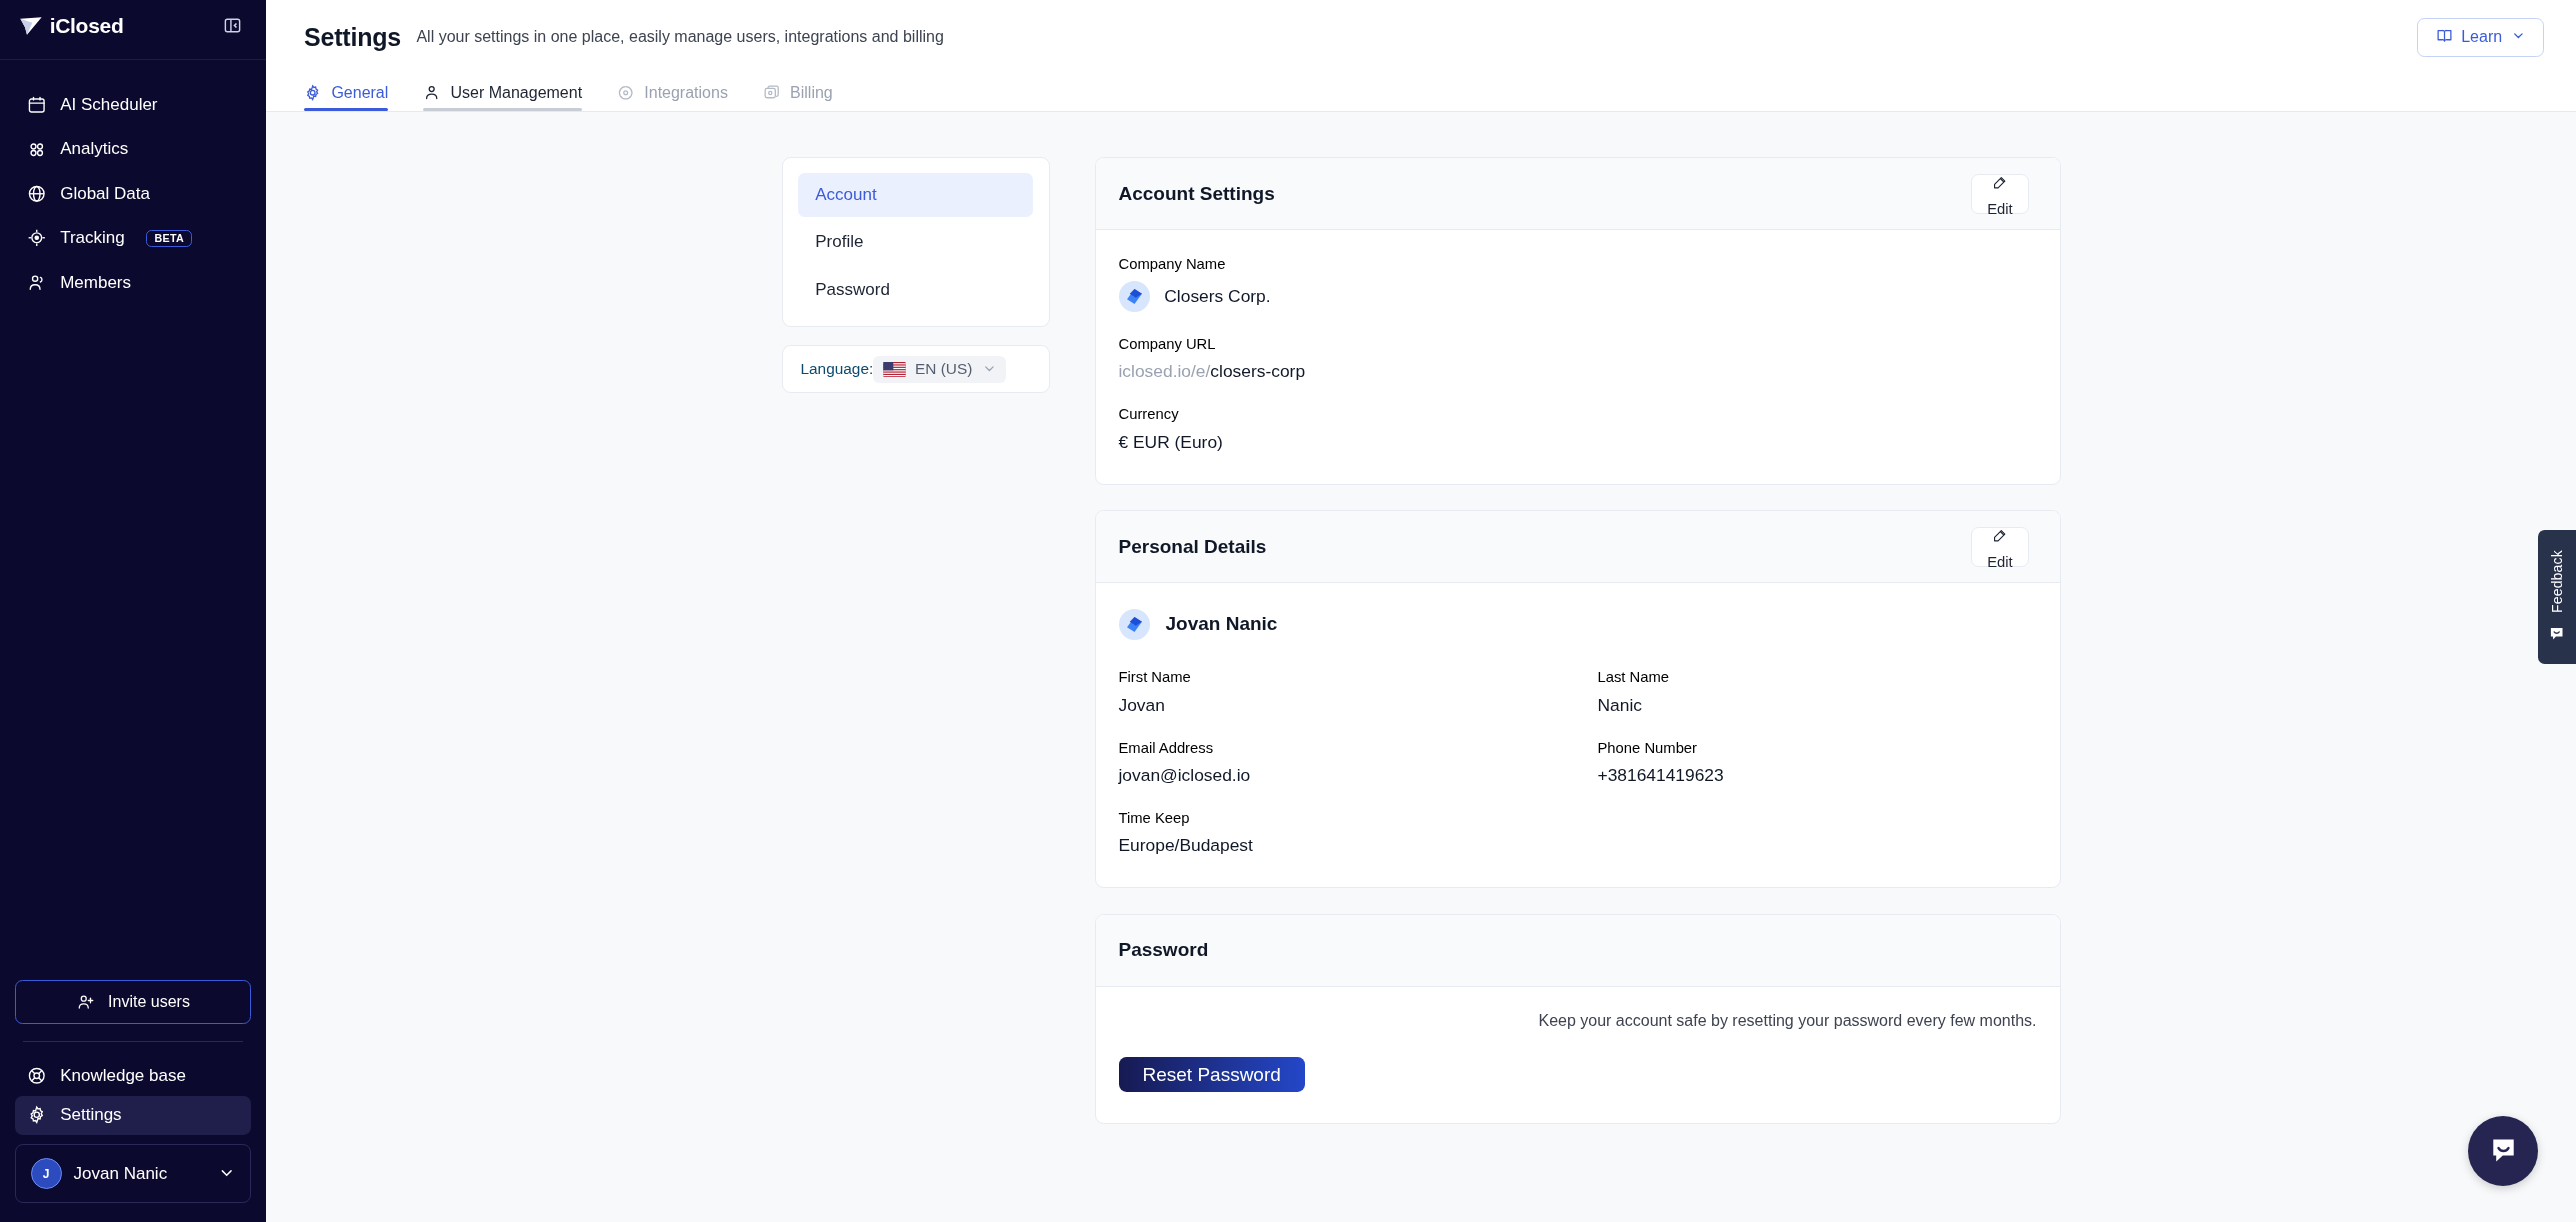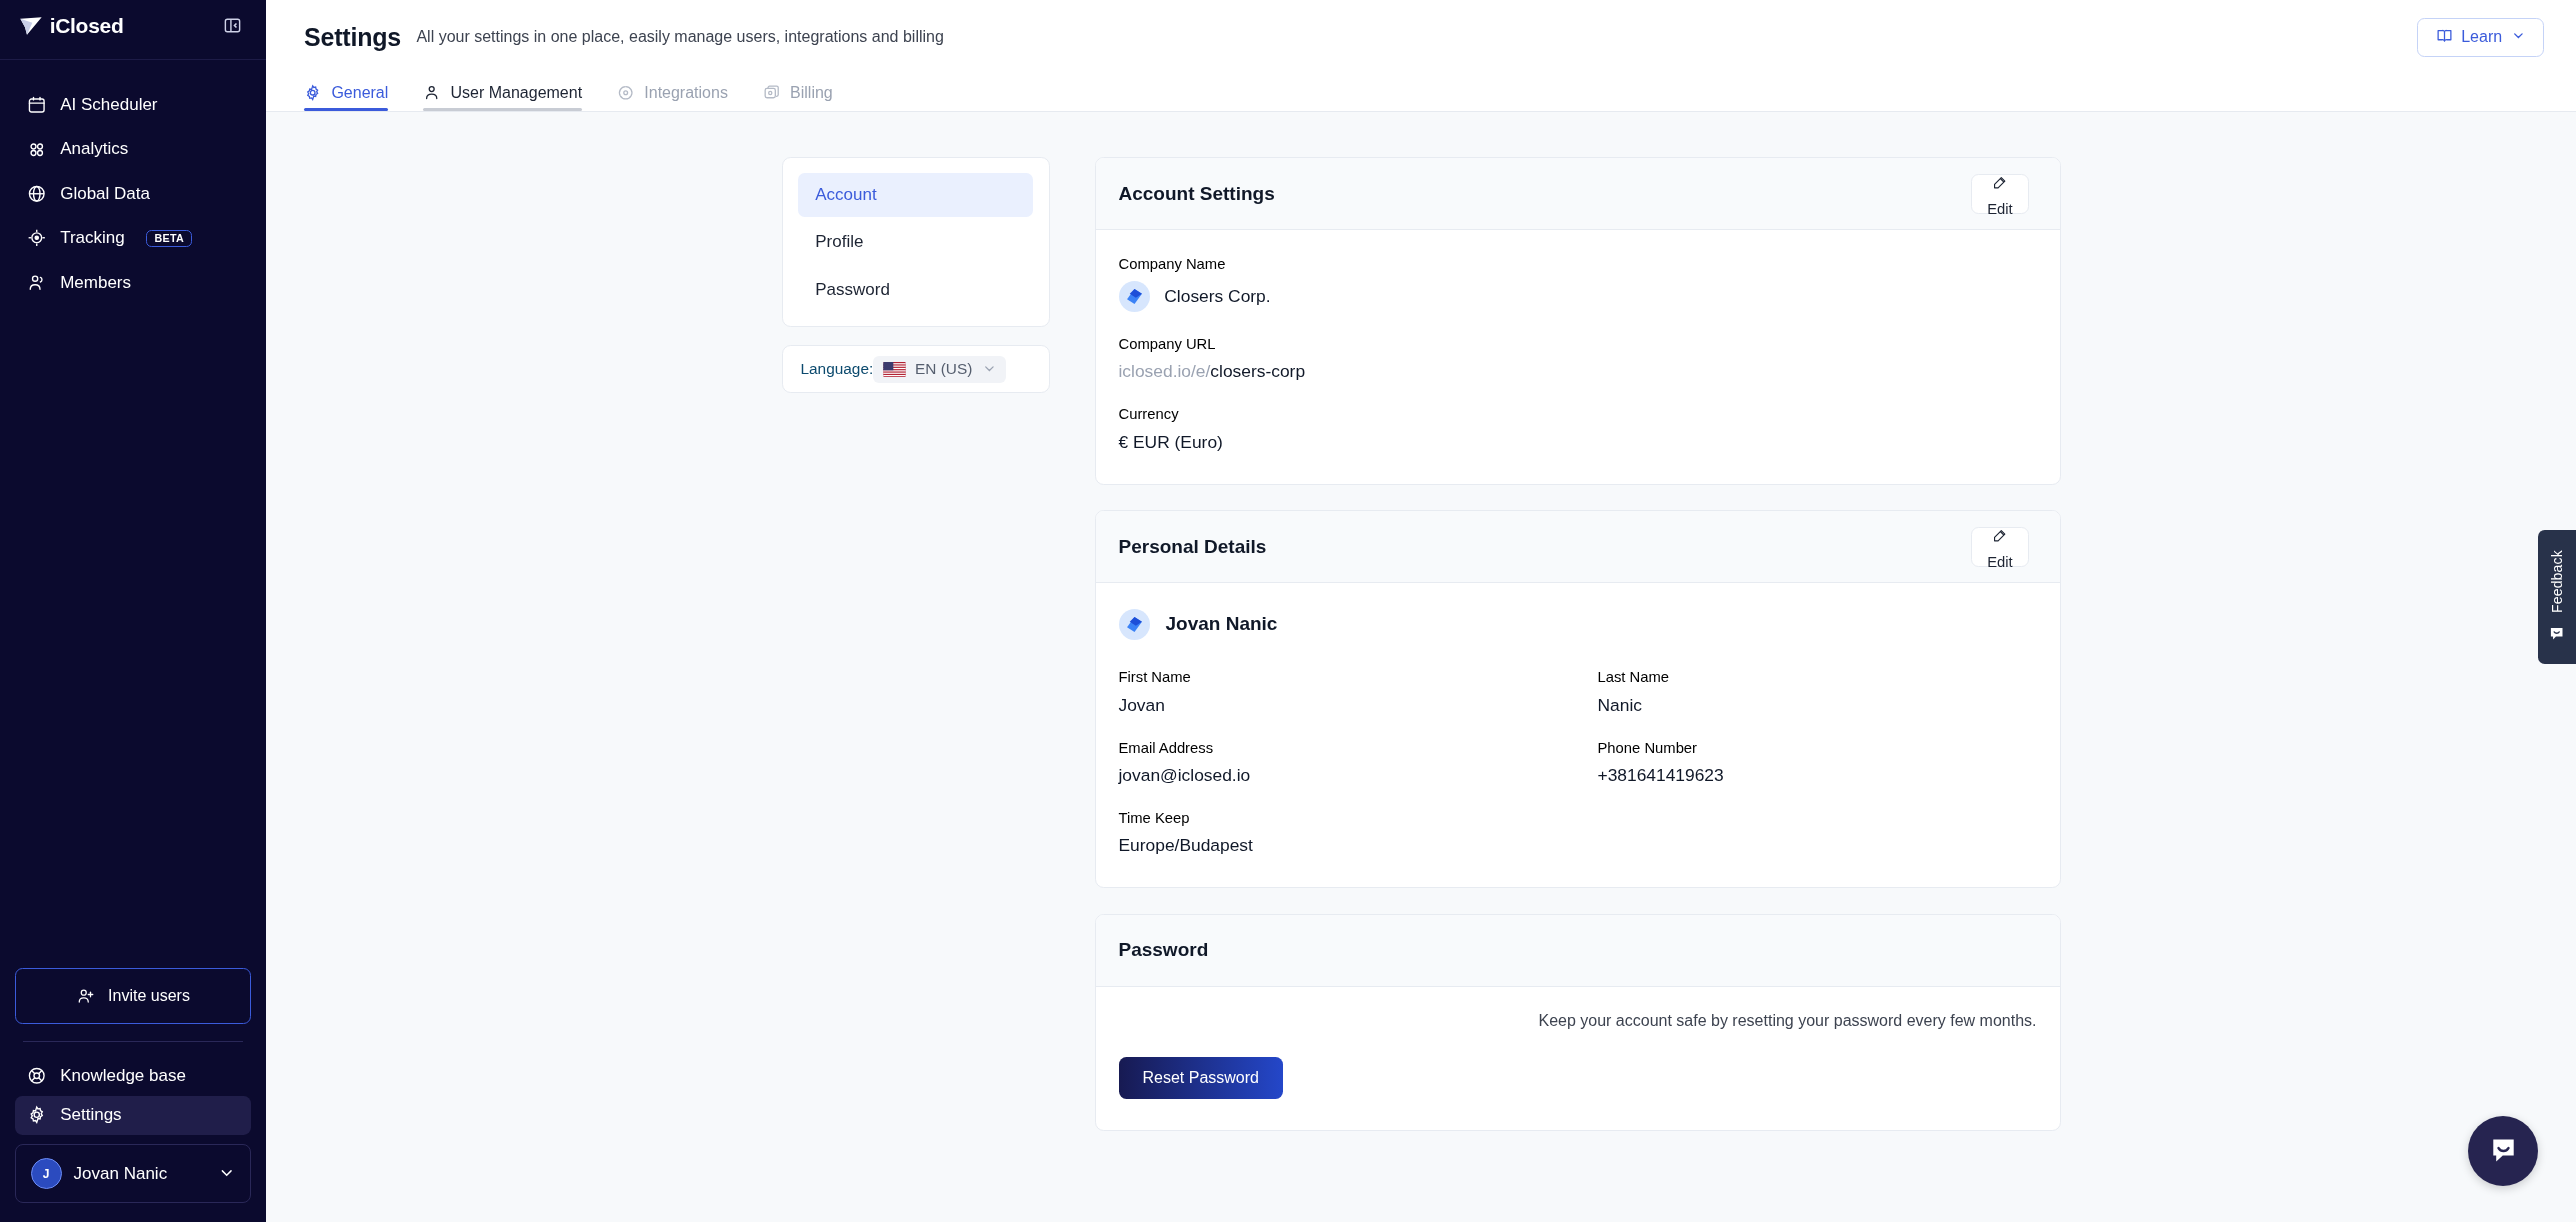--- a/index.html
+++ b/index.html
@@ -41,21 +41,21 @@
   .sb-ico { width:20px; height:20px; flex:0 0 20px; display:flex; align-items:center; justify-content:center; }
   .beta-badge {
     border:1px solid #3b5bdb; color:#ffffff;
     font-size:10.7px; font-weight:600; letter-spacing:0.3px;
     padding:2px 7.4px; border-radius:5.4px; margin-left:8px; line-height:1;
   }
 
   .sb-bottom { margin-top:auto; padding:0 14.8px 19px 14.8px; }
   .invite-btn {
     display:flex; align-items:center; justify-content:center; gap:12px;
-    height:56px; width:100%;
+    height:44px; width:100%;
     border:1px solid #3b5bdb; border-radius:7.4px;
     color:#ffffff; font-size:16px; font-weight:500; cursor:pointer;
     background:transparent;
   }
   .sb-div { height:0.7px; background:#2a2858; margin:17px 8px 14.8px 8px; }
   .user-card {
     margin-top:9.4px;
     border:0.7px solid #2a2858; border-radius:8px;
     height:59px; display:flex; align-items:center; gap:12px;
     padding:0 14.8px; cursor:pointer;
@@ -175,23 +175,23 @@
     width:31px; height:31px; flex:0 0 31px; border-radius:50%;
     background:#d7e6fd; display:flex; align-items:center; justify-content:center;
   }
   .logo-name { font-size:17.4px; color:#101828; }
   .person-row { display:flex; align-items:center; gap:16px; margin-bottom:29.5px; }
   .person-name { font-size:19px; font-weight:700; color:#101828; }
   .grid2 { display:grid; grid-template-columns:1fr 1fr; column-gap:40px; row-gap:0; }
   .pw-desc { font-size:16px; color:#3d4350; margin-bottom:27px;text-align:right; }
   .pw-btn {
     display:inline-flex; align-items:center; justify-content:center;
-    height:42px; padding:3px 24px; border-radius:7.4px;
+    height:35px; padding:3px 24px; border-radius:7.4px;
     background:linear-gradient(90deg,#171a52 0%, #2447c9 100%);
-    color:#ffffff; font-size:16px; font-weight:500; cursor:pointer; border:none;
+    color:#ffffff; font-size:19px; font-weight:500; cursor:pointer; border:none;
   }
 
   
   .feedback-tab {
     position:absolute; right:0; top:530px;
     width:38px; height:134px;
     background:#28324a; border-radius:6.7px 0 0 6.7px;
     display:flex; flex-direction:column; align-items:center; justify-content:center; gap:12px;
     cursor:pointer;
   }

